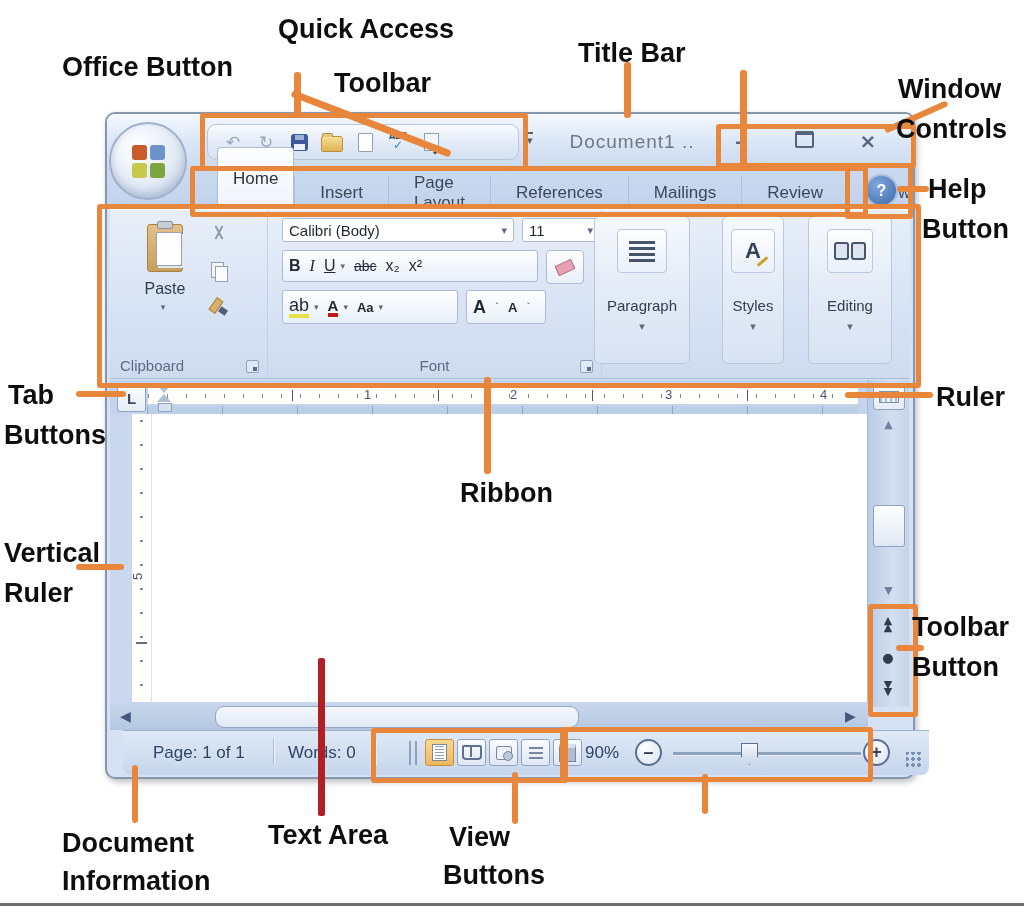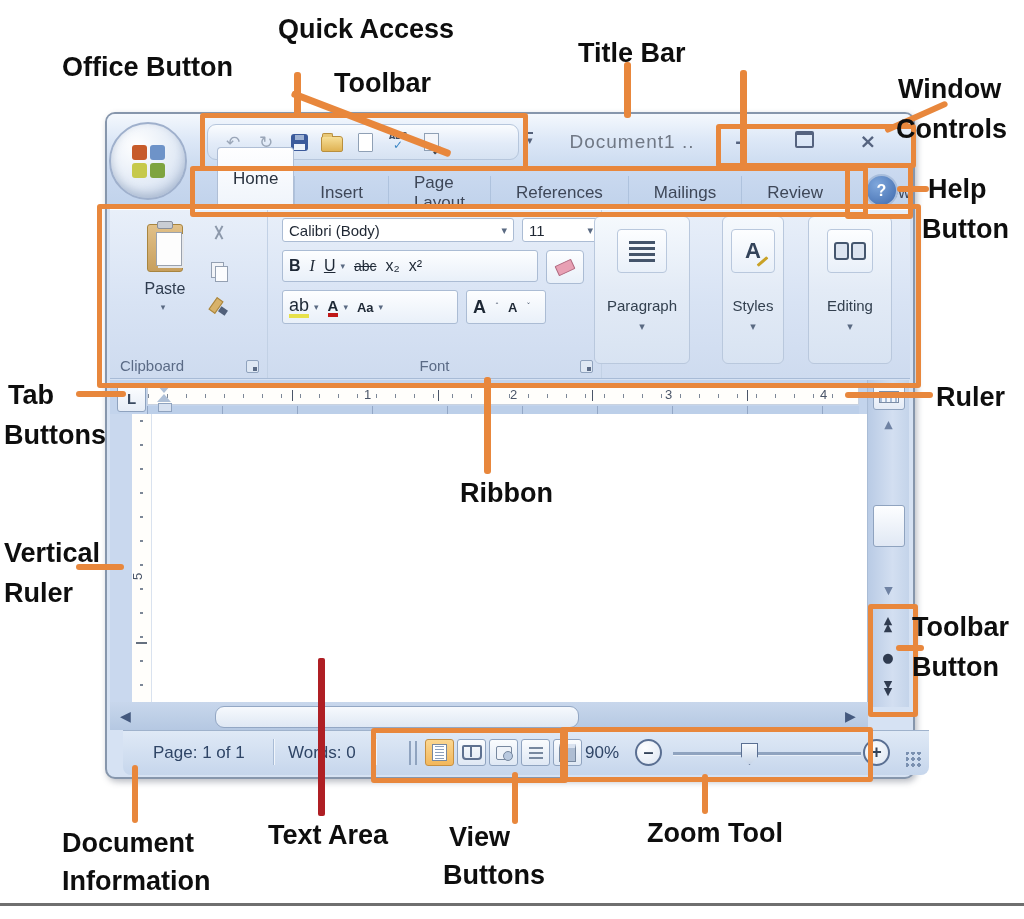--- a/index.html
+++ b/index.html
@@ -457,16 +457,15 @@
   <div class="lbl" style="left:460px;top:478px">Ribbon</div>
   <div class="lbl" style="left:4px;top:538px">Vertical</div>
   <div class="lbl" style="left:4px;top:578px">Ruler</div>
   <div class="lbl" style="left:912px;top:612px">Toolbar</div>
   <div class="lbl" style="left:912px;top:652px">Button</div>
   <div class="lbl" style="left:62px;top:828px">Document</div>
   <div class="lbl" style="left:62px;top:866px">Information</div>
   <div class="lbl" style="left:268px;top:820px">Text Area</div>
   <div class="lbl" style="left:449px;top:822px">View</div>
   <div class="lbl" style="left:443px;top:860px">Buttons</div>
-  <div class="lbl" style="left:647px;top:818px">Zoom Tool</div>
 
   <div class="botline"></div>
 </div>
 
 </body></html>

